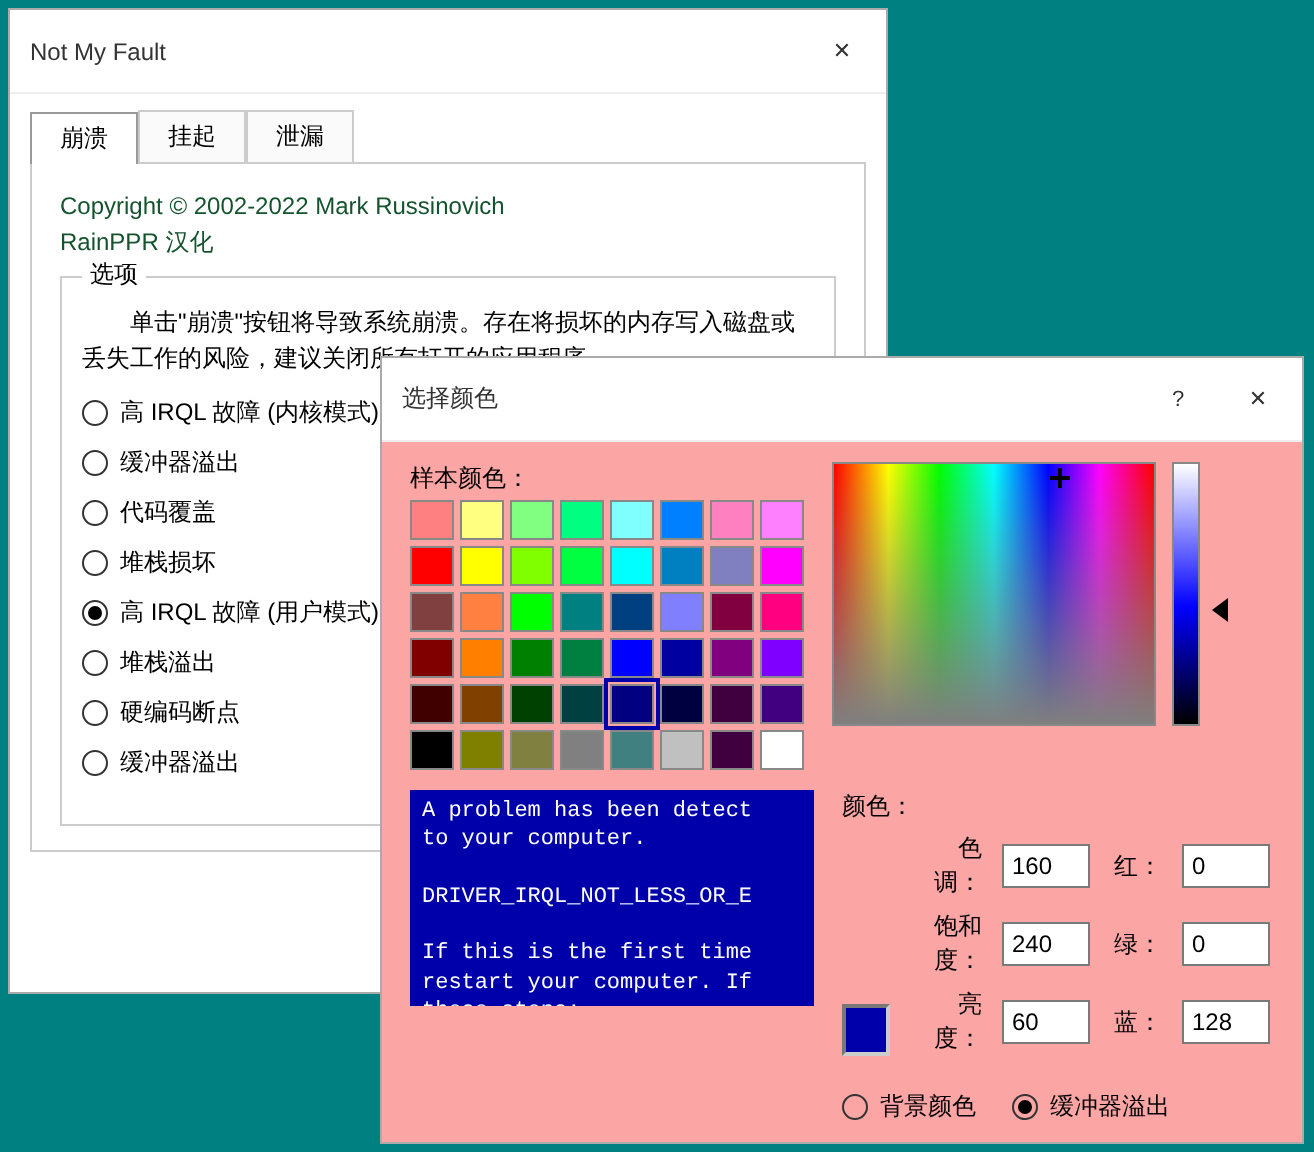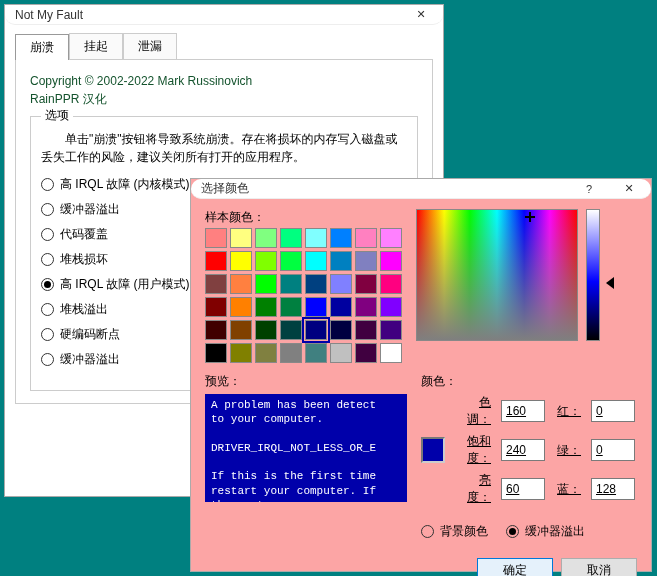--- a/index.html
+++ b/index.html
@@ -1,19 +1,19 @@
 <!DOCTYPE html>
 <html><head>
 <meta charset="utf-8">
 <style>
 * { box-sizing: border-box; margin: 0; padding: 0; }
 body { background: #008080; font-family: "Microsoft YaHei", "Segoe UI", sans-serif; font-size: 12px; width: 657px; height: 576px; position: relative; overflow: hidden; }
 
 .window { position: absolute; background: white; border: 1px solid #aaa; }
-.titlebar { display: flex; align-items: center; justify-content: space-between; height: 20px; padding: 0 2px 0 10px; background: white; border-bottom: 1px solid #eee; border-radius: 10px; }
+.titlebar { display: flex; align-items: center; justify-content: space-between; height: 42px; padding: 0 2px 0 10px; background: white; border-bottom: 1px solid #eee; }
 .titlebar-title { font-size: 12px; color: #333; }
 .titlebar-btns { display: flex; }
 .titlebar-btn { width: 40px; height: 28px; display: flex; align-items: center; justify-content: center; color: #333; font-size: 11px; cursor: default; }
 
 .win-nmf { top: 4px; left: 4px; width: 440px; height: 493px; }
 .tabs-wrap { margin: 8px 10px 0 10px; }
 .tabstrip { display: flex; }
 .tab { padding: 4px 14px; border: 1px solid #ccc; border-bottom: none; background: #fafafa; position: relative; font-size: 12px; cursor: default; }
 .tab.active { background: white; border-color: #999; z-index: 2; top: 1px; }
 .tabcontent { border: 1px solid #ccc; padding: 12px 14px; background: white; }
@@ -41,21 +41,21 @@
 .cross::before, .cross::after { content:""; position:absolute; background:#000; }
 .cross::before { left:4px; top:0; width:2px; height:10px; }
 .cross::after { top:4px; left:0; height:2px; width:10px; }
 .lum-bar { width: 14px; height: 132px; border: 1px solid #888; background: linear-gradient(to bottom, #fff, #0000ff 55%, #000); }
 .lum-arrow { width:0; height:0; border-top:6px solid transparent; border-bottom:6px solid transparent; border-right:8px solid #000; align-self: flex-start; margin-top: 68px; margin-left:-2px; }
 .color-bottom { display: flex; gap: 14px; margin-top: 10px; flex: 1; }
 .preview-side { width: 202px; }
 .preview-label { margin-bottom: 4px; }
 .preview-box { height: 108px; background: #0000aa; color: #fff; font-family: "Courier New", monospace; font-size: 11px; padding: 4px 6px; white-space: pre; overflow: hidden; line-height: 1.3; }
 .values-side { flex: 1; }
-.color-row { display: flex; align-items: center; margin-bottom: 17px; text-decoration: underline; }
+.color-row { display: flex; align-items: flex-end; margin-bottom: 17px; }
 .color-swatch-big { width: 26px; height: 26px; background: #0000aa; border: 2px inset #ccc; margin-right: 12px; }
 .color-label { margin-bottom: 4px; }
 .num-grid { display: grid; grid-template-columns: auto 46px auto 46px; gap: 5px 10px; align-items: center; }
 .num-grid label { text-align: right; }
 .num-input { width: 44px; height: 22px; border: 1px solid #7a7a7a; padding: 0 4px; background: white; font-size: 12px; }
 .radio-pair { display: flex; gap: 18px; margin-top: 14px; }
 .dlg-buttons { display: flex; justify-content: flex-end; gap: 8px; margin-top: auto; padding-top: 10px; }
 .dlg-btn { width: 76px; height: 24px; border: 1px solid #adadad; background: #e1e1e1; cursor: default; font-size: 12px; }
 .dlg-btn.primary { border: 1px solid #0078d7; background: #e5f1fb; }
 </style>
@@ -186,21 +186,20 @@
       <div class="gradient-side">
         <div class="gradient-box">
             <div class="cross"></div>
           </div>
         <div class="lum-bar"></div>
         <div class="lum-arrow"></div>
       </div>
     </div>
     <div class="color-bottom">
       <div class="preview-side">
-        <div class="preview-label">预览：</div>
         <div class="preview-box">A problem has been detect
 to your computer.
 
 DRIVER_IRQL_NOT_LESS_OR_E
 
 If this is the first time
 restart your computer. If
 these steps:</div>
       </div>
       <div class="values-side">

